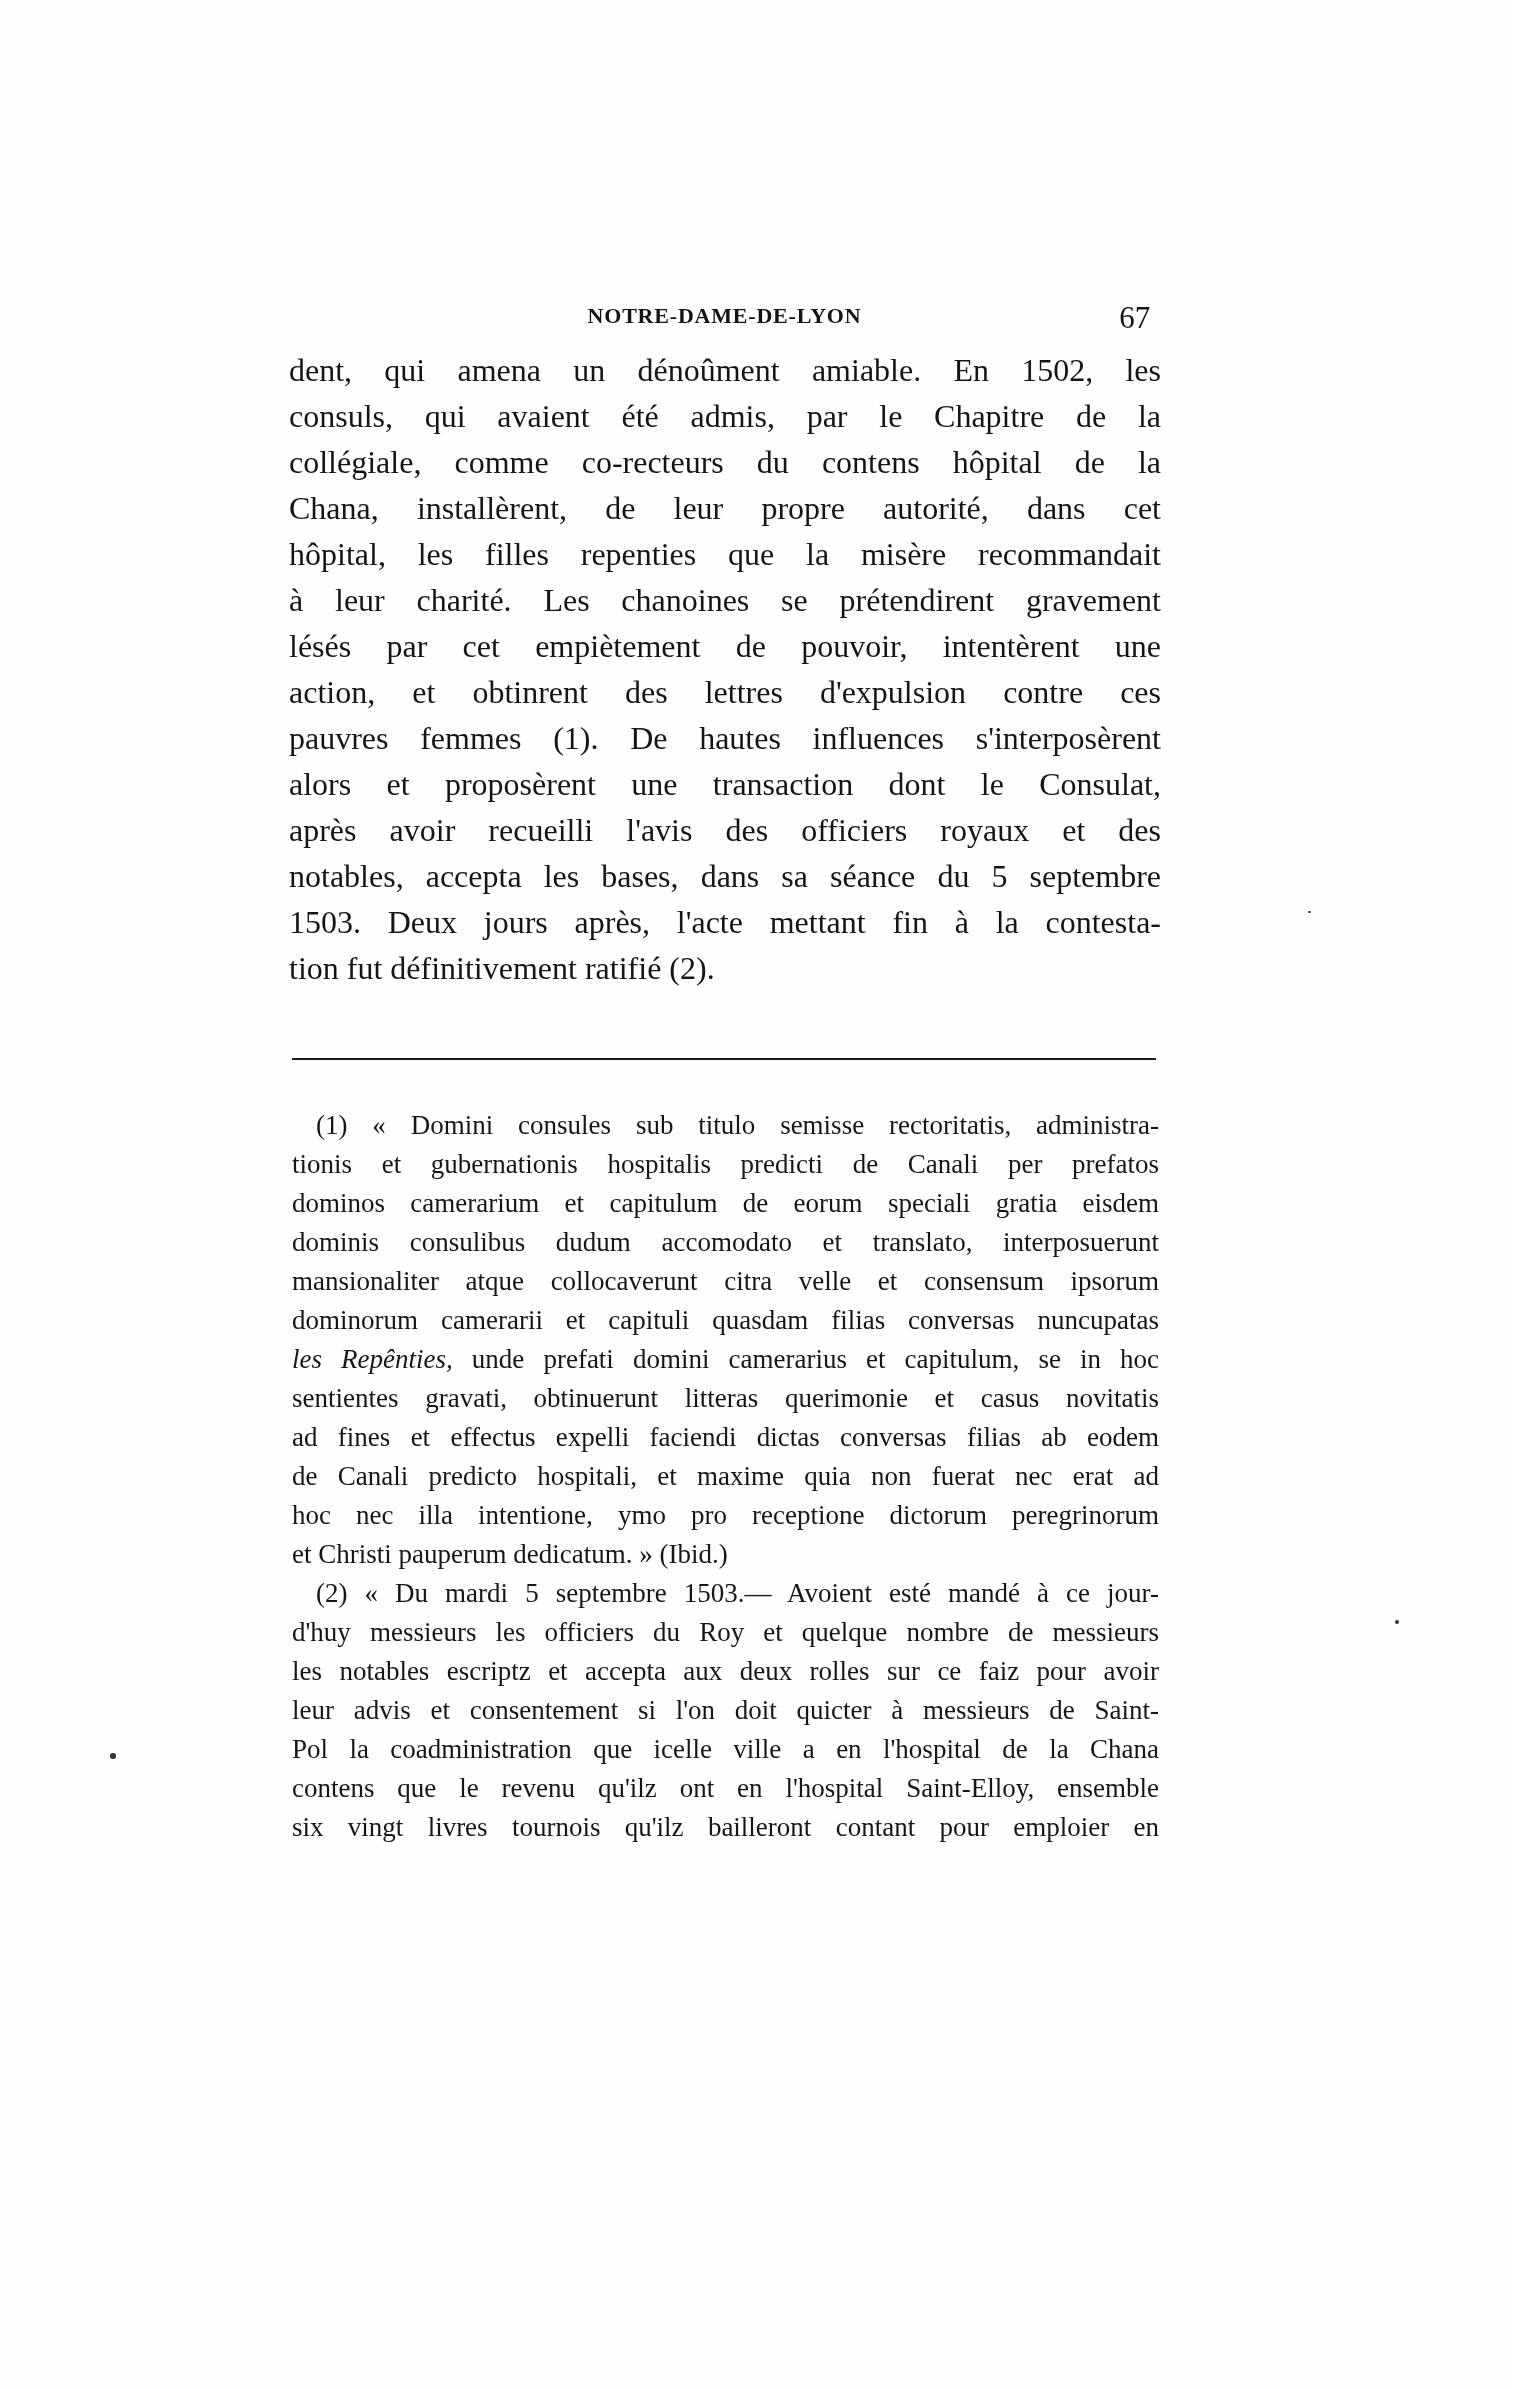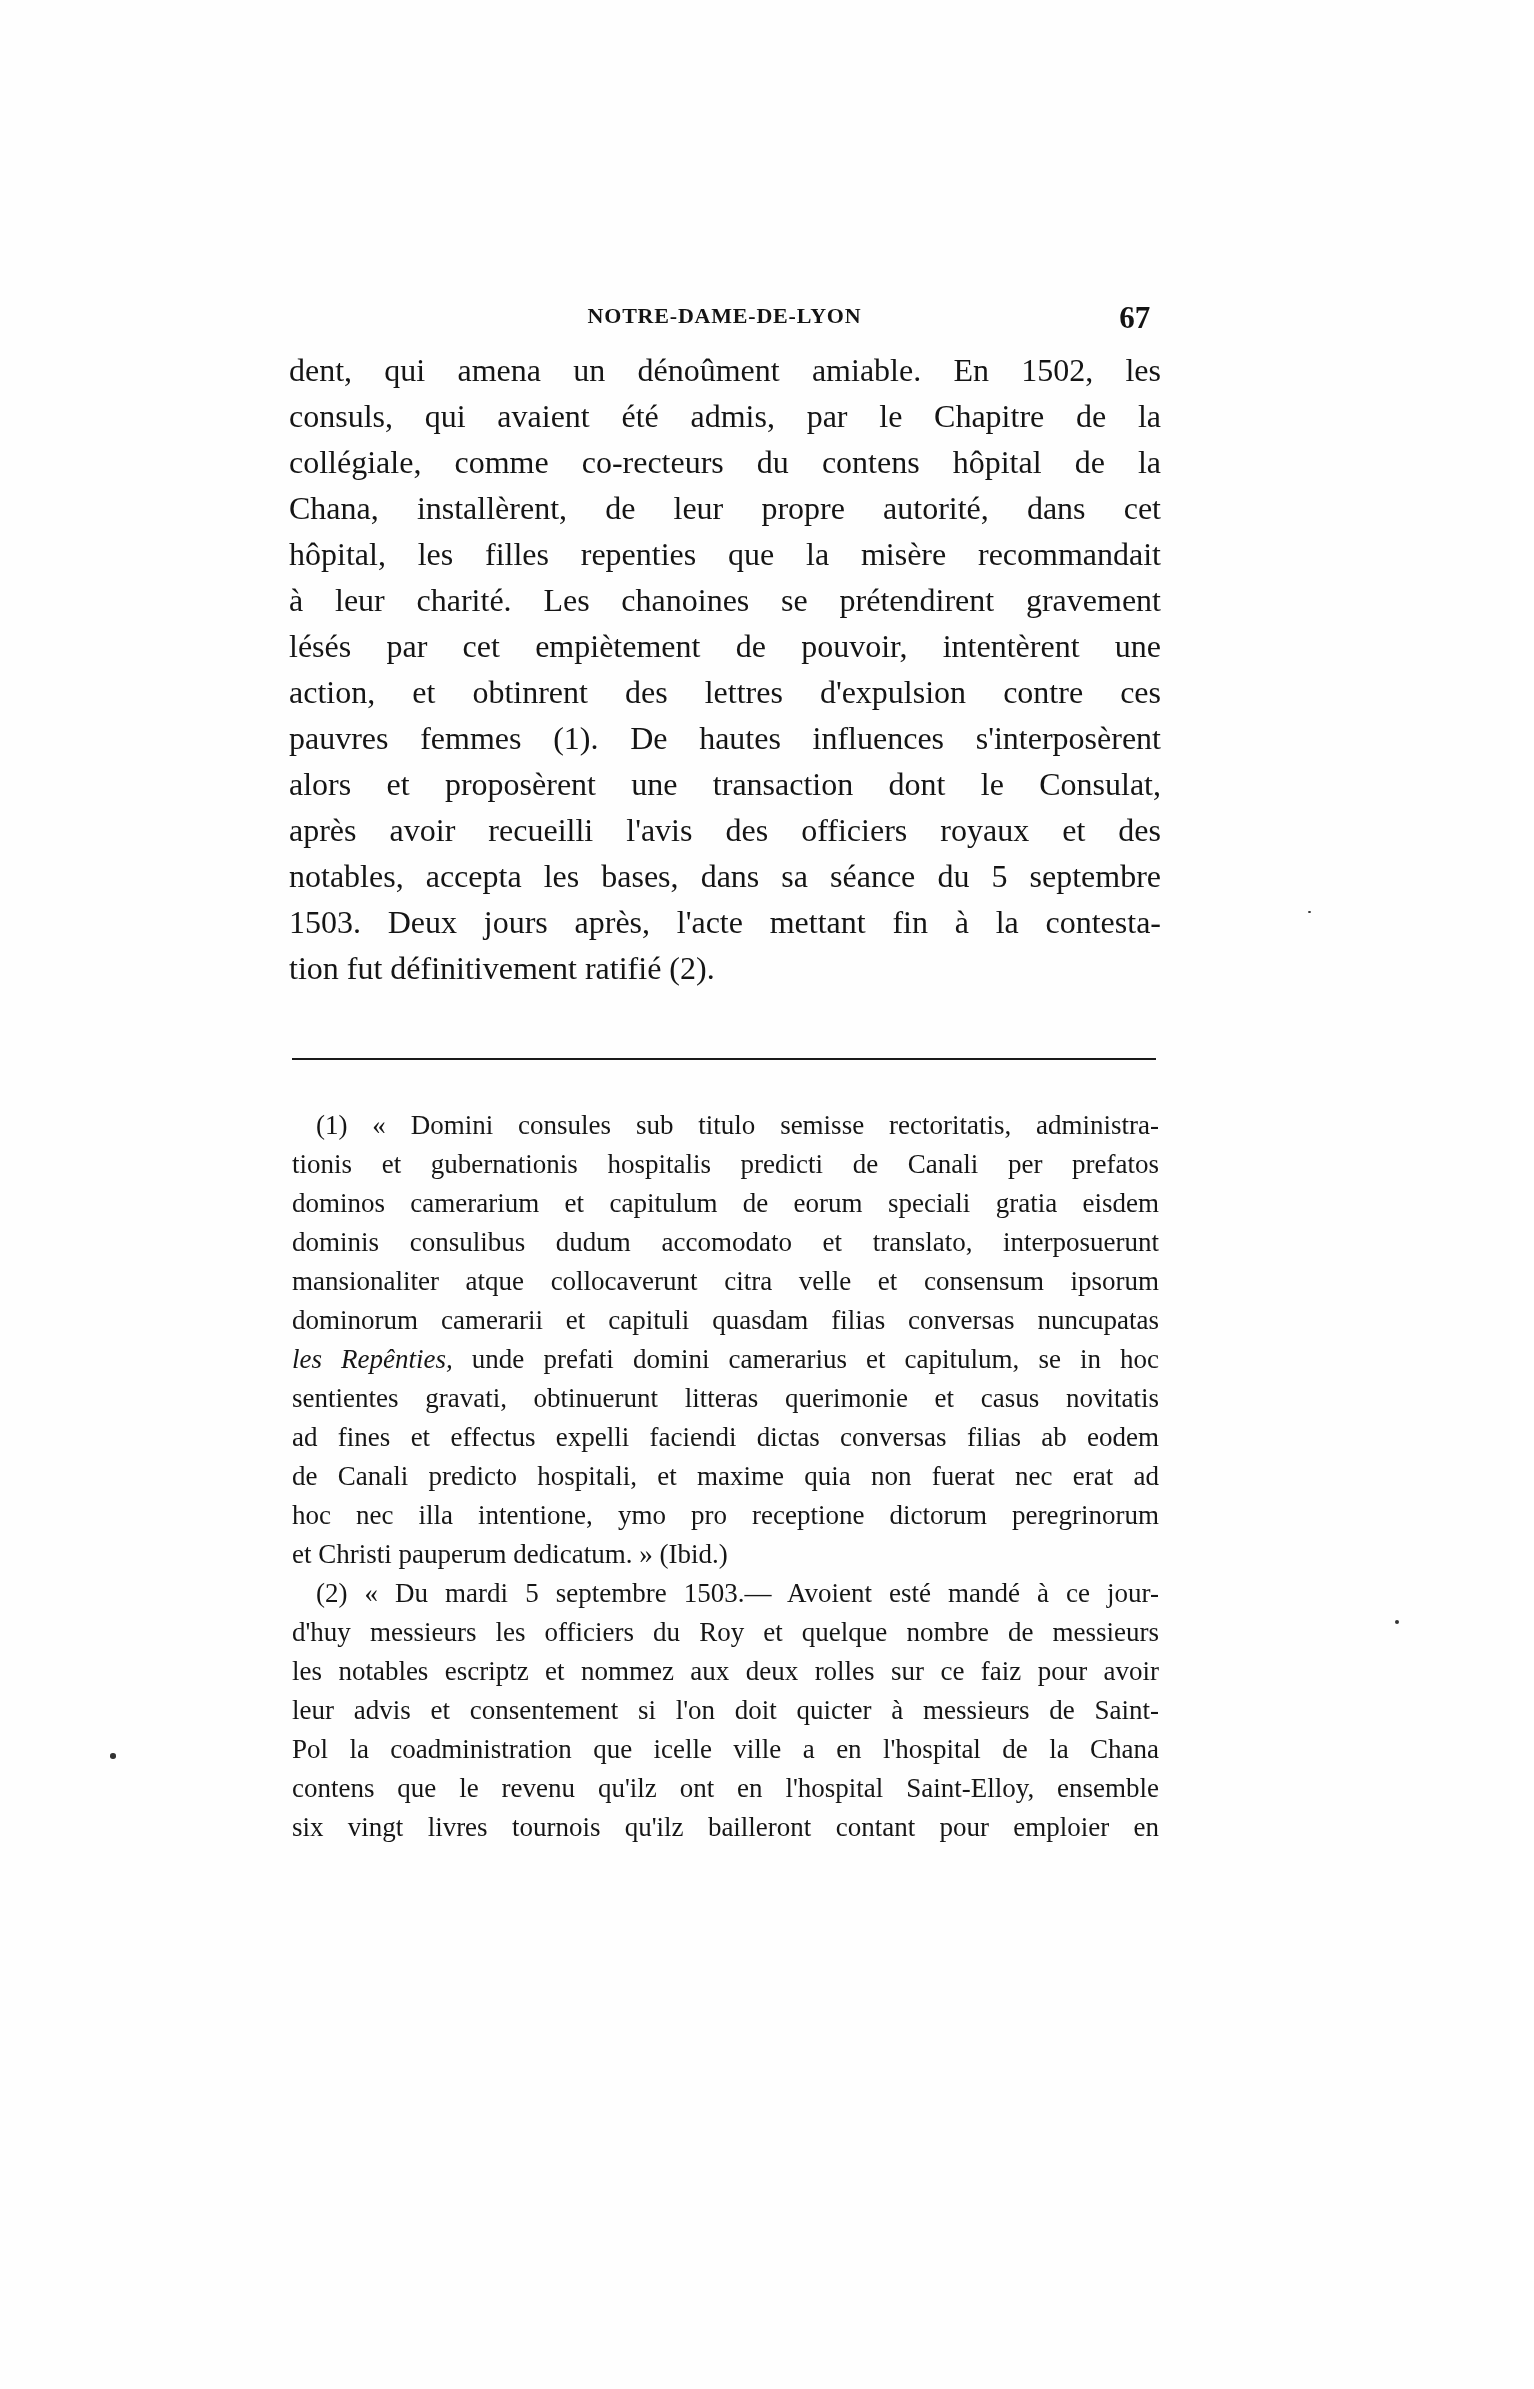--- a/index.html
+++ b/index.html
@@ -1,20 +1,20 @@
 <!DOCTYPE html>
 <html style="font-size:13px"><head>
 <meta charset="utf-8">
 <style>
   html, body { margin: 0; padding: 0; background: #ffffff; }
   body { width: 1534px; height: 2389px; position: relative; overflow: hidden; }
   .page { position: absolute; left: 0; top: 0; width: 1510px; height: 2389px; background: #fefefe; }
   .running-head { position: absolute; top: 300px; left: 289px; width: 871px; height: 32px; font-family: "Liberation Serif", serif; color: #141414; }
   .running-title { position: absolute; left: 0; width: 100%; text-align: center; font-size: 22px; font-weight: bold; letter-spacing: 0.8px; top: 3.2px; }
-  .page-number { position: absolute; right: 9.7px; top: 0; font-size: 31px; font-weight: bold; }
+  .page-number { position: absolute; right: 9.7px; top: 0; font-size: 31px; font-weight: normal; }
   .body-text { position: absolute; top: 347px; left: 289px; width: 872px; font-family: Liberation Serif, serif; font-size: 32px; line-height: 46px; color: #151515; text-align: justify; }
   .body-line { display: block; text-align: justify; text-align-last: justify; white-space: nowrap; height: 46px; }
   .body-line.last { text-align-last: left; }
   .rule { position: absolute; top: 1058px; left: 292px; width: 864px; height: 2.4px; background: #1a1a1a; }
   .footnotes { position: absolute; top: 1106px; left: 292px; width: 867px; font-family: "Liberation Serif", serif; font-size: 27px; line-height: 39px; color: #161616; }
   .fn-line { display: block; white-space: nowrap; text-align: justify; text-align-last: justify; height: 39px; }
   .fn-line.last { text-align-last: left; }
   .fn-line.indent { padding-left: 24px; font-family: Liberation Serif, serif; }
   .ital { font-style: italic; }
   .speck { position: absolute; background: #333; border-radius: 50%; }
@@ -59,21 +59,21 @@
       <span class="fn-line"><span class="ital">les Repênties,</span> <span>unde prefati domini camerarius et capitulum, se in hoc</span></span>
       <span class="fn-line">sentientes gravati, obtinuerunt litteras querimonie et casus novitatis</span>
       <span class="fn-line">ad fines et effectus expelli faciendi dictas conversas filias ab eodem</span>
       <span class="fn-line">de Canali predicto hospitali, et maxime quia non fuerat nec erat ad</span>
       <span class="fn-line">hoc nec illa intentione, ymo pro receptione dictorum peregrinorum</span>
       <span class="fn-line last">et Christi pauperum dedicatum. » (Ibid.)</span>
     </div>
     <div>
       <span class="fn-line indent">(2) « Du mardi 5 septembre 1503.— Avoient esté mandé à ce jour-</span>
       <span class="fn-line">d'huy messieurs les officiers du Roy et quelque nombre de messieurs</span>
-      <span class="fn-line">les notables escriptz et nommez aux deux rolles sur ce faiz pour avoir</span>
+      <span class="fn-line">les notables escriptz et accepta aux deux rolles sur ce faiz pour avoir</span>
       <span class="fn-line">leur advis et consentement si l'on doit quicter à messieurs de Saint-</span>
       <span class="fn-line">Pol la coadministration que icelle ville a en l'hospital de la Chana</span>
       <span class="fn-line">contens que le revenu qu'ilz ont en l'hospital Saint-Elloy, ensemble</span>
       <span class="fn-line">six vingt livres tournois qu'ilz bailleront contant pour emploier en</span>
     </div>
   </div>
 
   <span class="speck" style="left:1395px;top:1620px;width:4px;height:4px;"></span>
   <span class="speck" style="left:110px;top:1753px;width:5.6px;height:5.6px;"></span>
   <span class="speck" style="left:1308px;top:911px;width:3.2px;height:2.4px;"></span>

